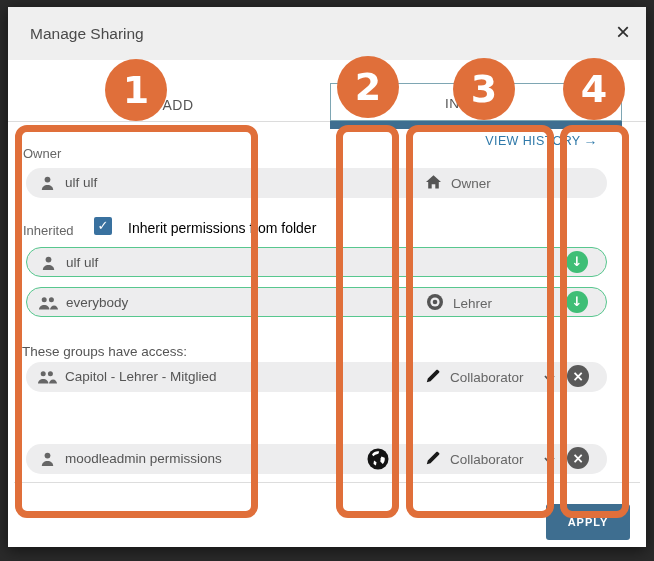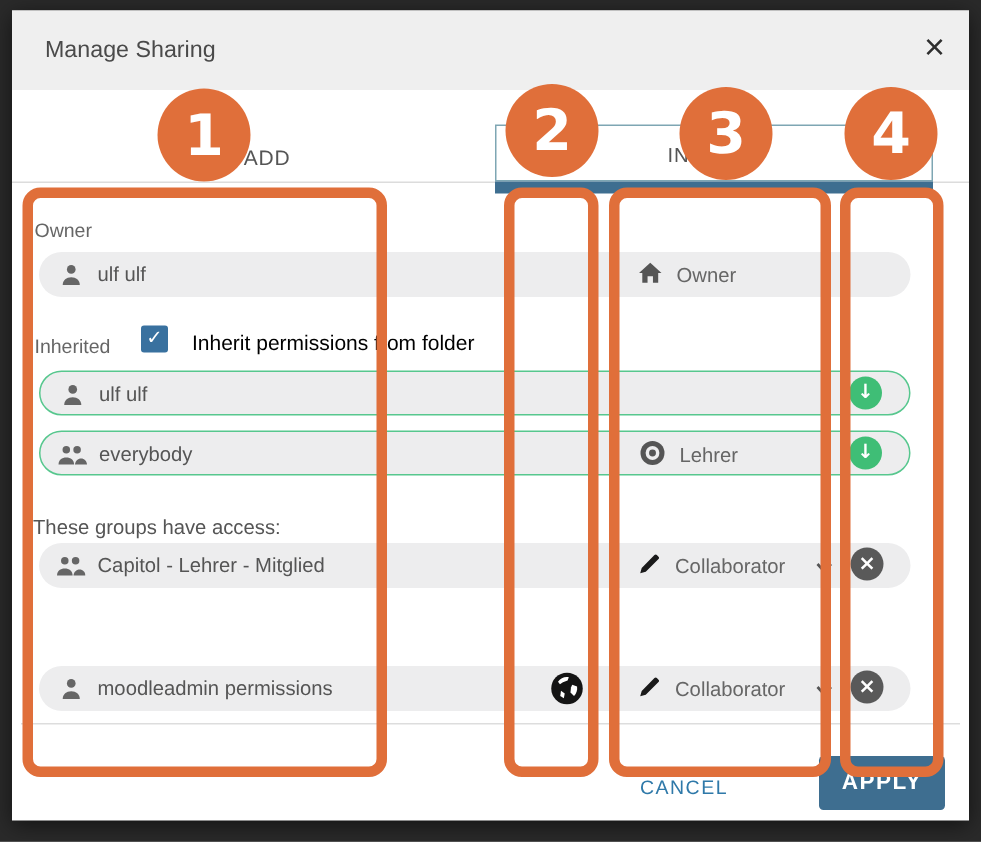--- a/index.html
+++ b/index.html
@@ -38,21 +38,21 @@
 
   .checkbox{position:absolute;left:86px;top:210px;width:18px;height:18px;background:#39719f;border-radius:2px;
             color:#fff;text-align:center;line-height:18px;font-size:13px;font-weight:bold;cursor:pointer;
             font-family:"DejaVu Sans",sans-serif;}
   .inherit-text{position:absolute;left:120px;top:213px;font-size:14px;color:#000000;}
 
   .separator{position:absolute;left:6px;top:475px;width:626px;height:1px;background:#dddddd;}
   .cancel{position:absolute;left:398px;top:507px;width:100px;text-align:center;font-size:13px;letter-spacing:1px;
           color:#2f79a9;cursor:pointer;line-height:22px;}
   .apply{position:absolute;left:538px;top:497px;width:84px;height:36px;background:#3e6e90;border:none;border-radius:3px;
-         color:#fff;font-size:15px;font-weight:bold;letter-spacing:1px;text-align:center;line-height:36px;cursor:pointer;
+         color:#fff;font-size:11px;font-weight:bold;letter-spacing:1px;text-align:center;line-height:36px;cursor:pointer;
          font-family:"Liberation Sans",sans-serif;}
 
   
   .ann-rect{position:absolute;border:7px solid #e06f3a;border-radius:12px;box-sizing:border-box;z-index:10;pointer-events:none;}
   .ann-circle{position:absolute;width:62px;height:62px;border-radius:50%;background:#e06f3a;color:#fff;z-index:11;
               text-align:center;line-height:62px;font-size:38px;font-weight:bold;font-family:"DejaVu Sans",sans-serif;pointer-events:none;}
   #r1{left:15px;top:125px;width:243px;height:393px;}
   #r2{left:336px;top:125px;width:63px;height:393px;}
   #r3{left:406px;top:125px;width:148px;height:393px;}
   #r4{left:560px;top:125px;width:69px;height:393px;}
@@ -71,20 +71,23 @@
       <div class="title">Manage Sharing</div>
       <div class="close">×</div>
     </div>
 
     <div class="tab-line"></div>
     <div class="tab-add">ADD</div>
     <div class="tab-sel"></div>
     <div class="tab-sel-label">IN</div>
     <div class="tab-bar"></div>
 
+    <div class="view-history">
+      <span>VIEW HISTORY</span><span class="arr">→</span>
+    </div>
 
     <div class="sec-label" style="left:15px;top:139px;">Owner</div>
     <div class="row" style="top:161px;">
       <span class="icon-l">
         <svg width="17" height="16" viewBox="0 0 17 16">
             <circle cx="8.5" cy="4.6" r="2.9" fill="#666"></circle>
             <path d="M2.8 15c0-3.1 2.5-5.1 5.7-5.1s5.7 2 5.7 5.1z" fill="#666"></path>
           </svg>
       </span>
       <span class="nm">ulf ulf</span>
@@ -193,21 +196,20 @@
         <span class="chev">
           <svg width="11" height="8" viewBox="0 0 11 8">
               <polyline points="1,1 5.5,6 10,1" fill="none" stroke="#555" stroke-width="1.8"></polyline>
             </svg>
         </span>
       </span>
       <span class="btn-r btn-x">×</span>
     </div>
 
     <div class="separator"></div>
-    <div class="cancel">CANCEL</div>
     <div class="apply">APPLY</div>
   </div>
 
   <div class="ann-rect" id="r1"></div>
   <div class="ann-rect" id="r2"></div>
   <div class="ann-rect" id="r3"></div>
   <div class="ann-rect" id="r4"></div>
   <div class="ann-circle" id="c1">1</div>
   <div class="ann-circle" id="c2">2</div>
   <div class="ann-circle" id="c3">3</div>

